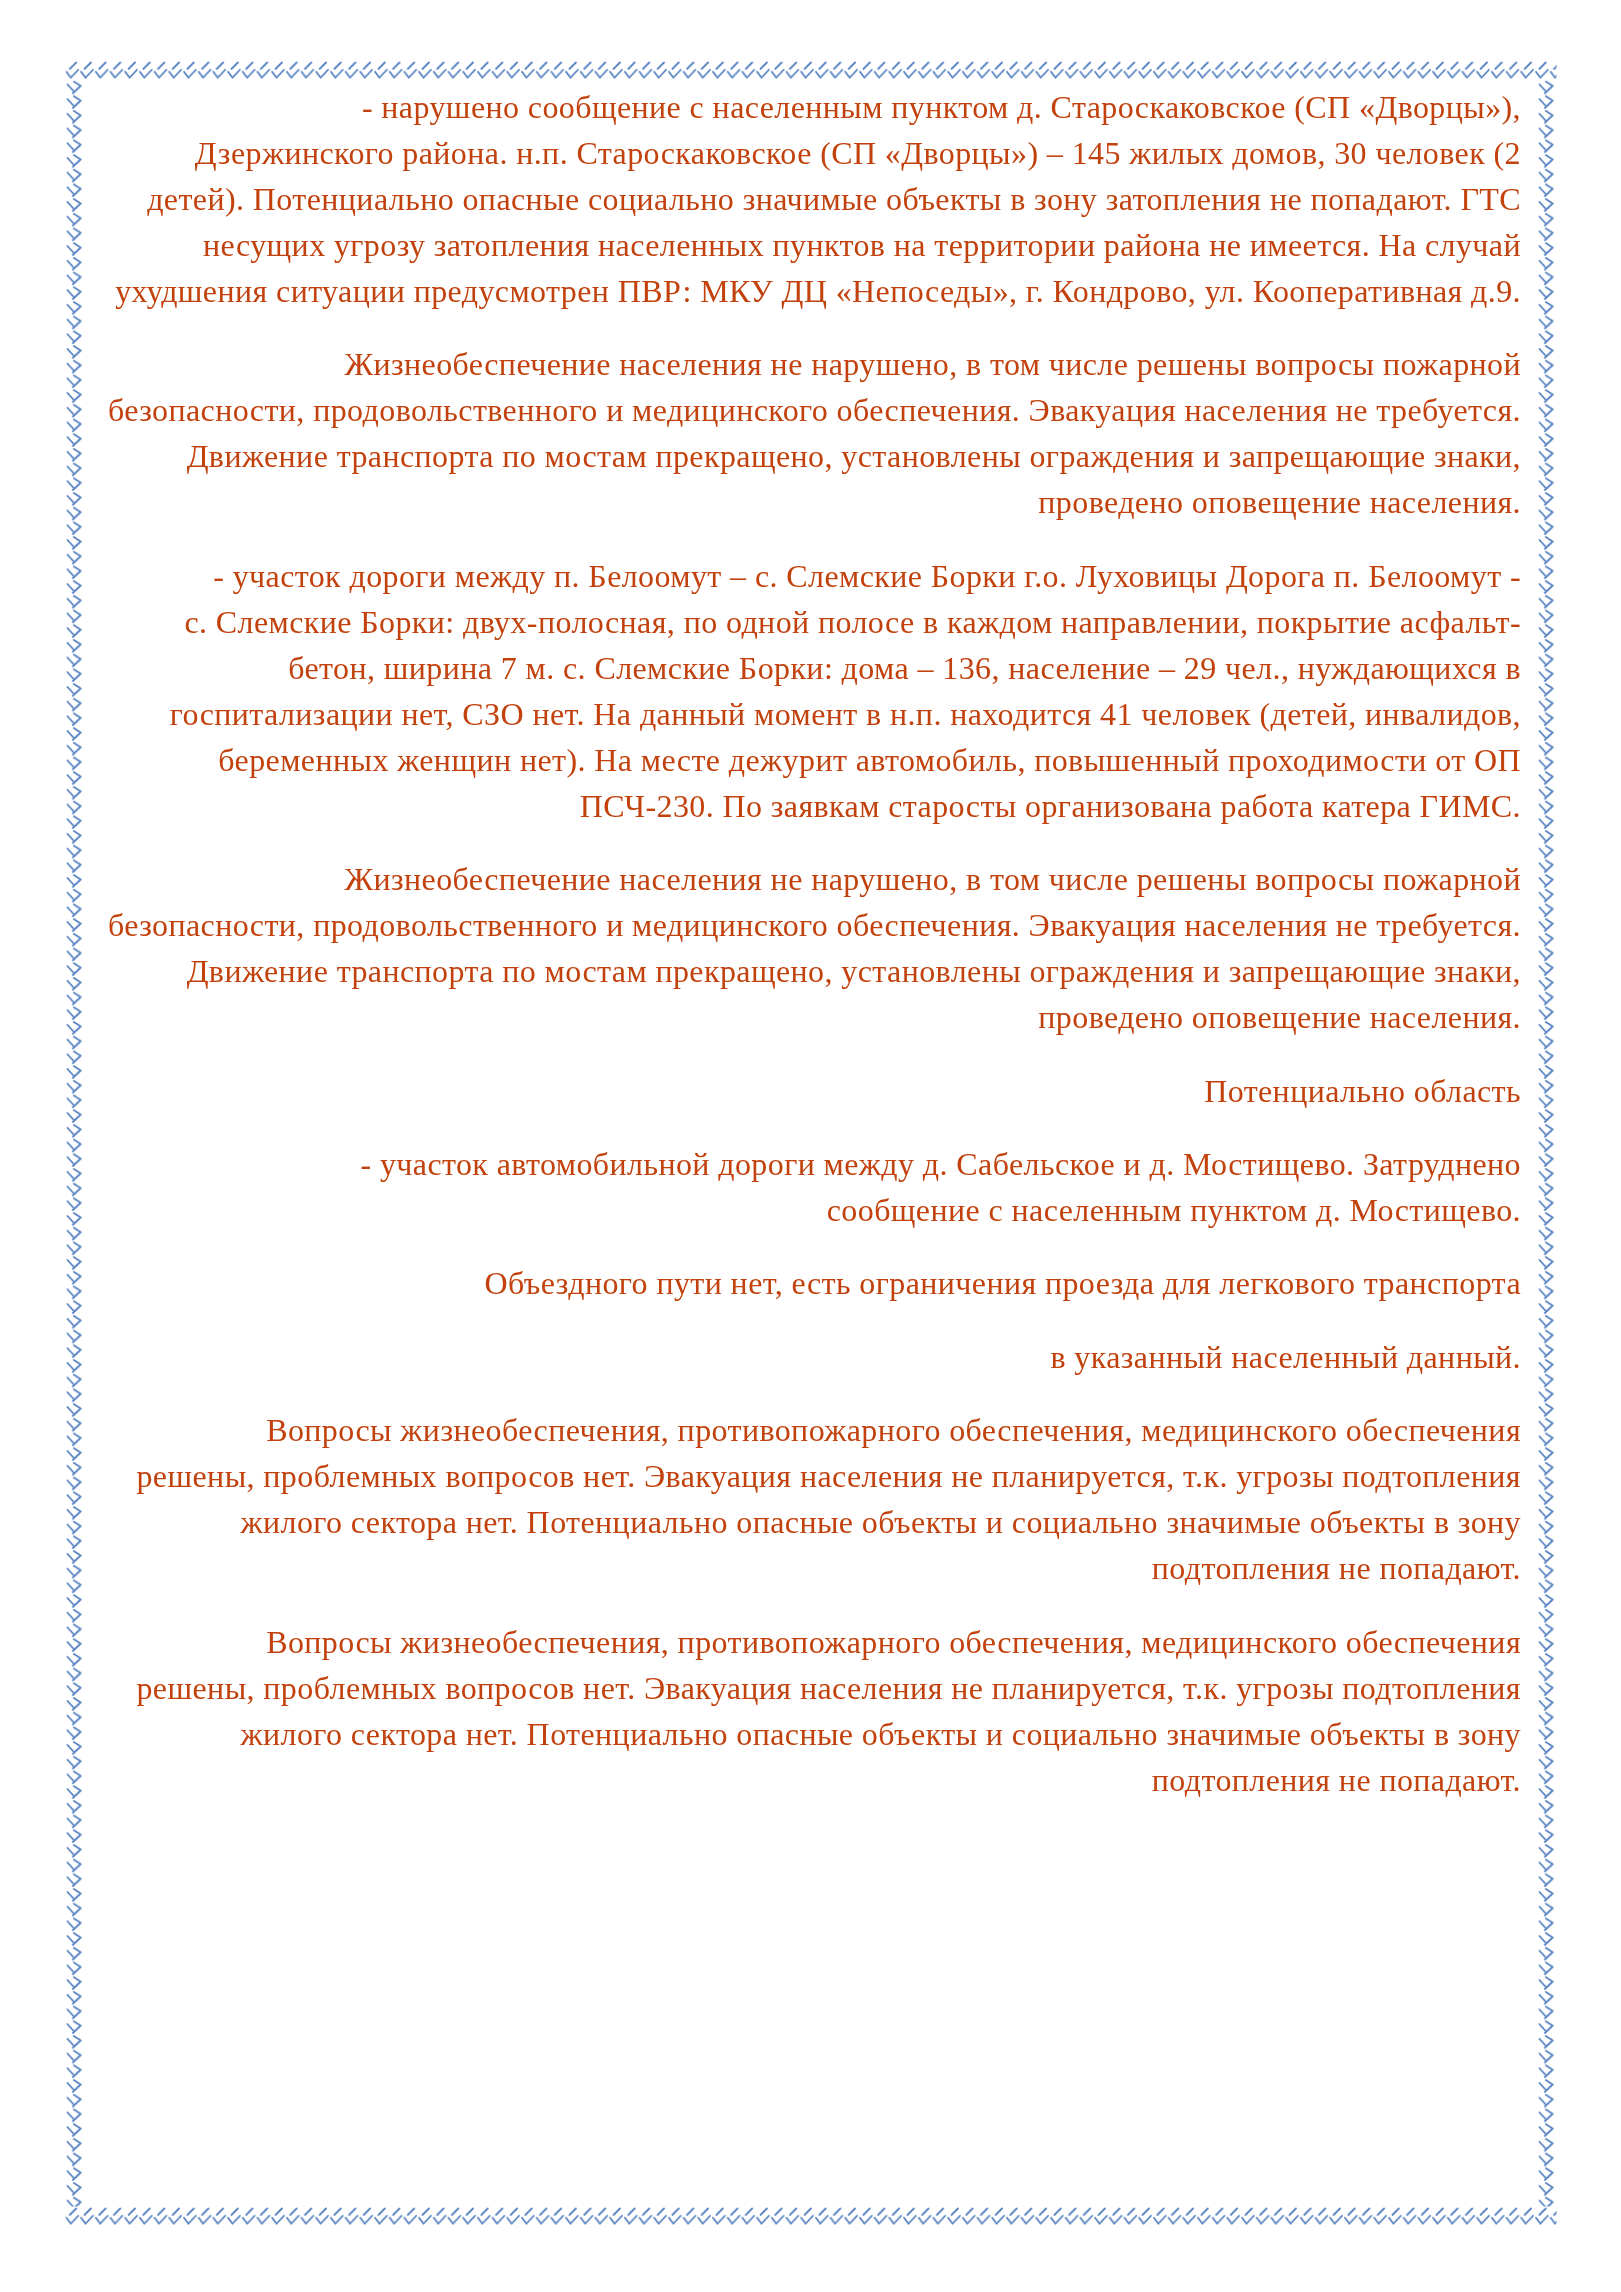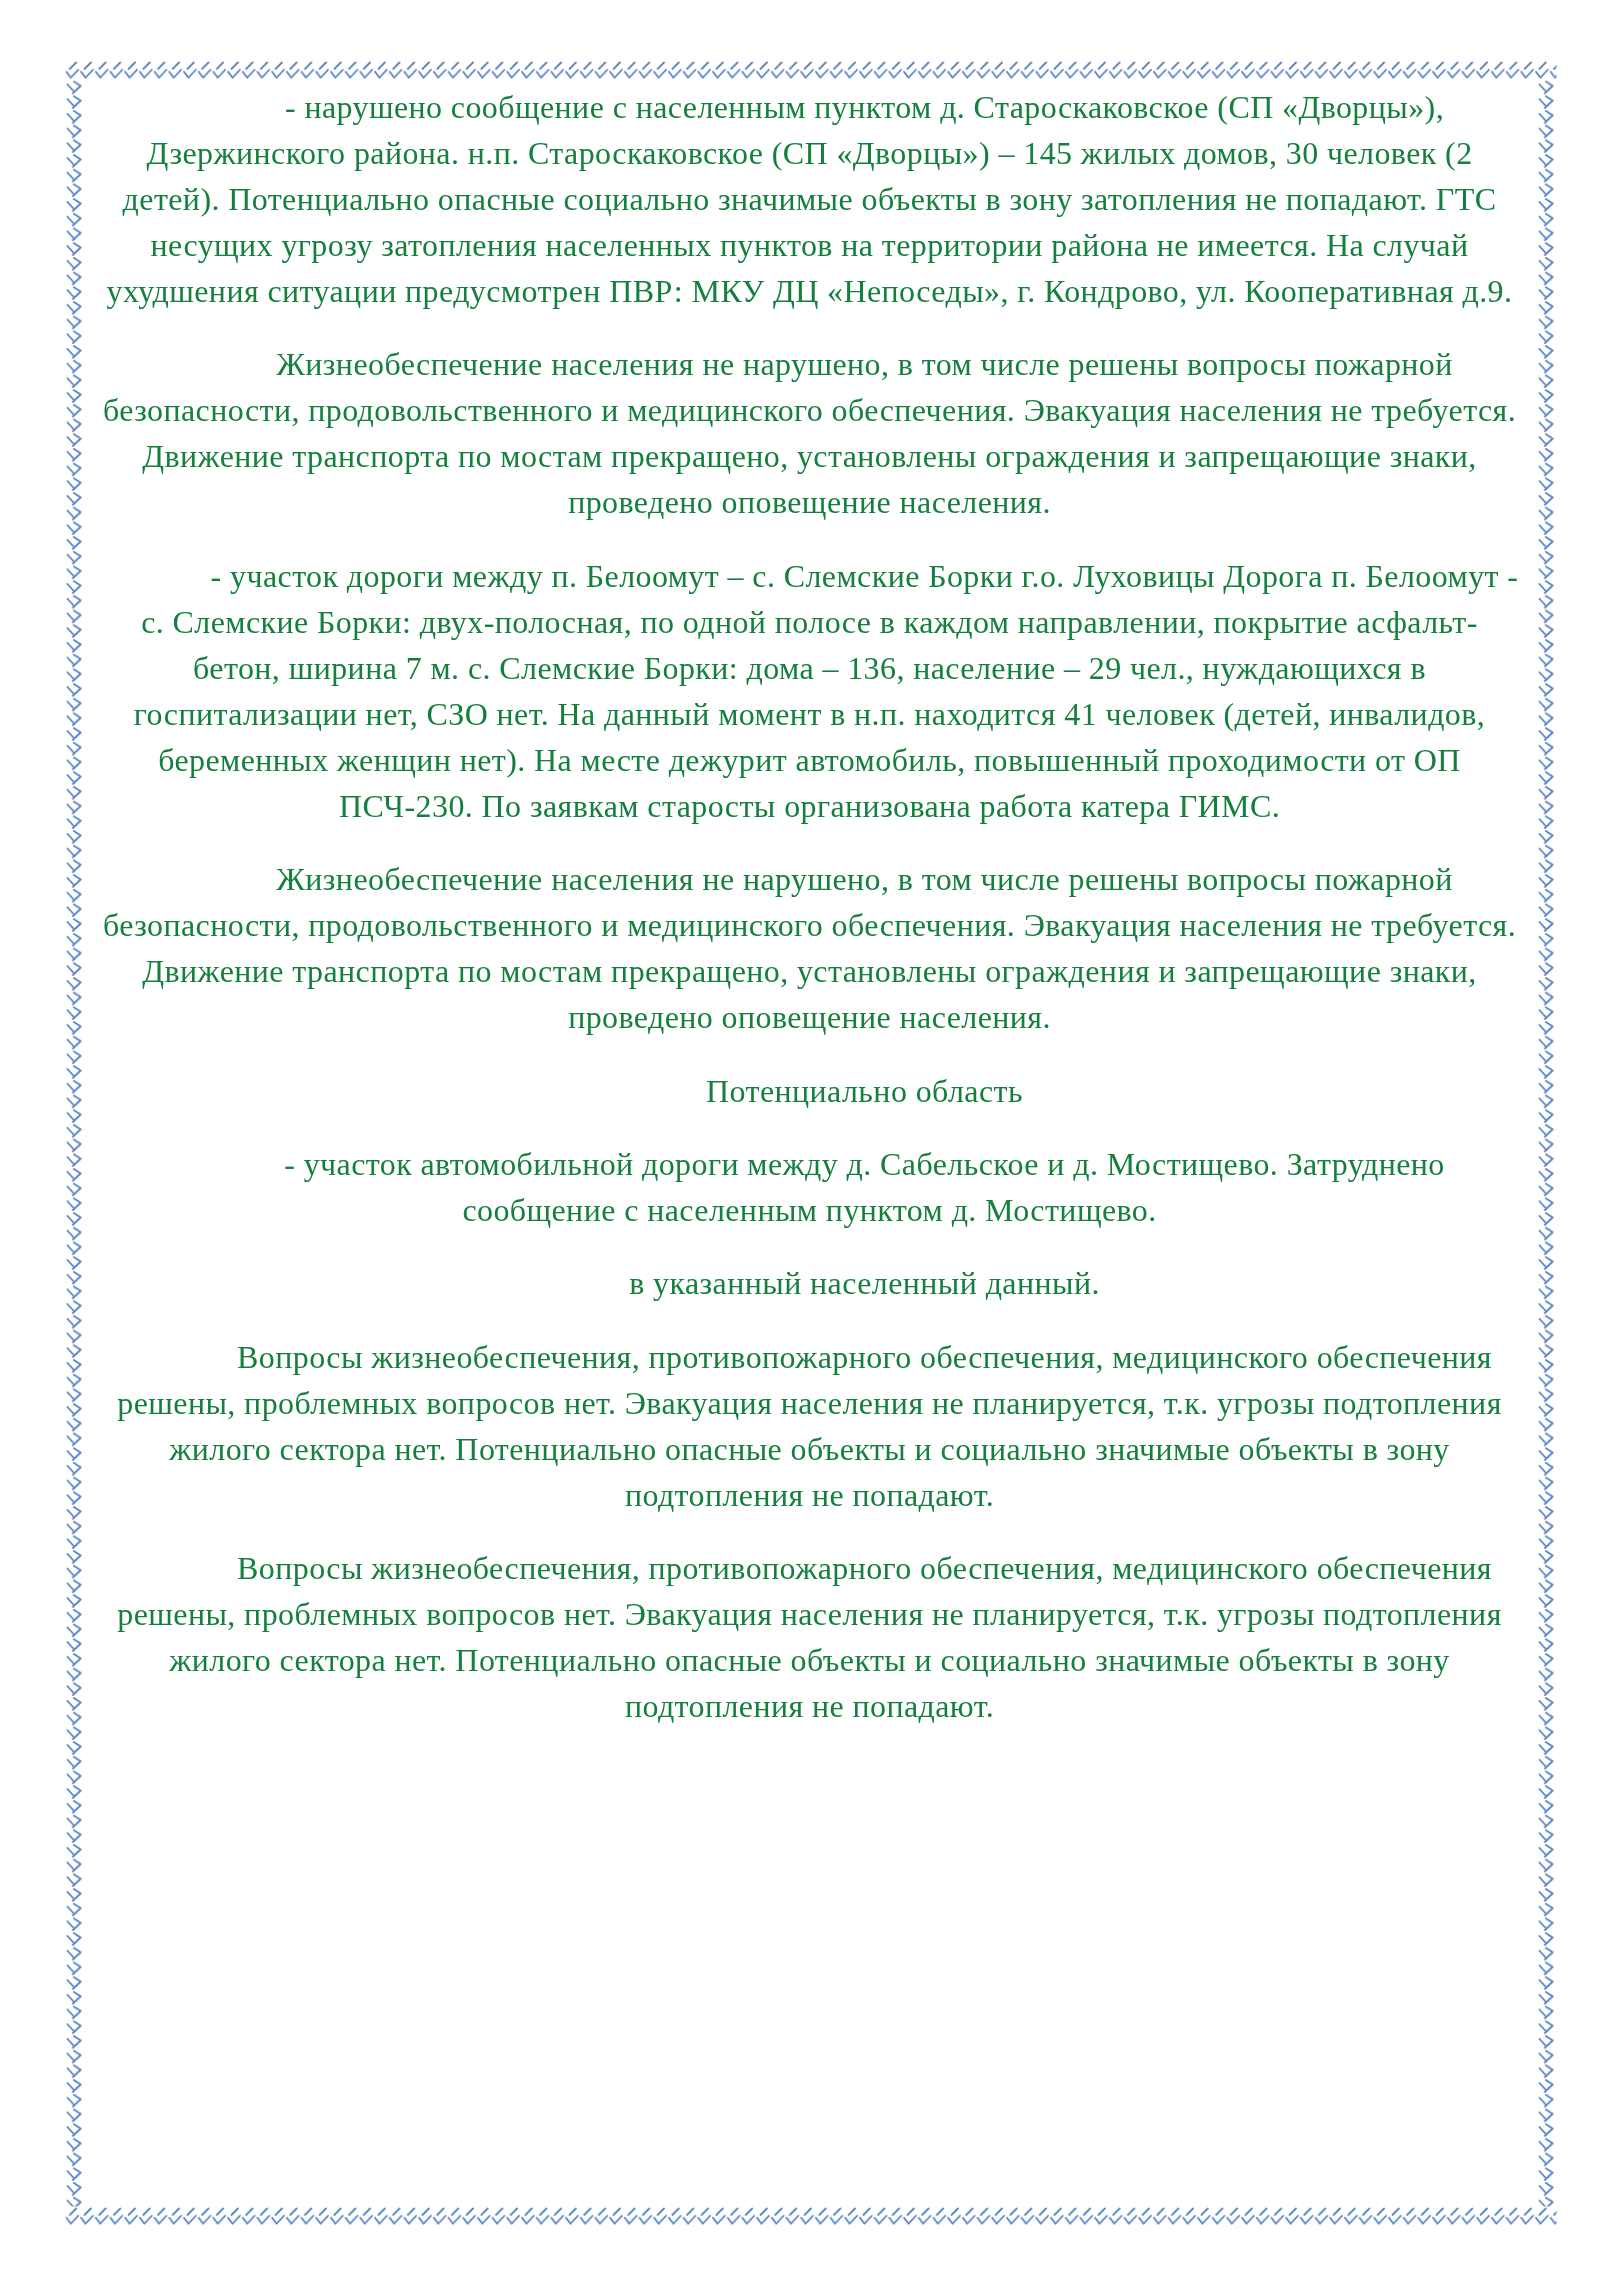--- a/index.html
+++ b/index.html
@@ -24,22 +24,22 @@
   .border-right  { left: 1537px; top: 80px;   width: 19.6px;   height: 2127px; }
   .content {
     position: absolute;
     left: 98px;
     top: 84px;
     width: 1423px;
     font-family: "Liberation Serif", "DejaVu Serif", serif;
     font-size: 32px;
     line-height: 46px;
     letter-spacing: 0.4px;
-    color: #15803d;
-    text-align: center;
+    color: #c2410c;
+    text-align: right;
   }
   .content p {
     margin: 0 0 27.4px 0;
     text-indent: 110px;
     white-space: normal;
   }
 </style>
 </head>
 <body>
 
@@ -85,19 +85,20 @@
     <rect width="100%" height="100%" fill="url(#zzRight)"></rect>
   </svg>
 
   <div class="content">
     <p>- нарушено сообщение с населенным пунктом д. Староскаковское (СП «Дворцы»), Дзержинского района. н.п. Староскаковское (СП «Дворцы») – 145 жилых домов, 30 человек (2 детей). Потенциально опасные социально значимые объекты в зону затопления не попадают. ГТС несущих угрозу затопления населенных пунктов на территории района не имеется. На случай ухудшения ситуации предусмотрен ПВР: МКУ ДЦ «Непоседы», г. Кондрово, ул. Кооперативная д.9.</p>
     <p>Жизнеобеспечение населения не нарушено, в том числе решены вопросы пожарной безопасности, продовольственного и медицинского обеспечения. Эвакуация населения не требуется. Движение транспорта по мостам прекращено, установлены ограждения и запрещающие знаки, проведено оповещение населения.</p>
     <p>- участок дороги между п. Белоомут – с. Слемские Борки г.о. Луховицы Дорога п. Белоомут - с. Слемские Борки: двух-полосная, по одной полосе в каждом направлении, покрытие асфальт-бетон, ширина 7 м. с. Слемские Борки: дома – 136, население – 29 чел., нуждающихся в госпитализации нет, СЗО нет. На данный момент в н.п. находится 41 человек (детей, инвалидов, беременных женщин нет). На месте дежурит автомобиль, повышенный проходимости от ОП ПСЧ-230. По заявкам старосты организована работа катера ГИМС.</p>
     <p>Жизнеобеспечение населения не нарушено, в том числе решены вопросы пожарной безопасности, продовольственного и медицинского обеспечения. Эвакуация населения не требуется. Движение транспорта по мостам прекращено, установлены ограждения и запрещающие знаки, проведено оповещение населения.</p>
     <p>Потенциально область</p>
     <p>- участок автомобильной дороги между д. Сабельское и д. Мостищево. Затруднено сообщение с населенным пунктом д. Мостищево.</p>
+    <p>Объездного пути нет, есть ограничения проезда для легкового транспорта</p>
     <p>в указанный населенный данный.</p>
     <p>Вопросы жизнеобеспечения, противопожарного обеспечения, медицинского обеспечения решены, проблемных вопросов нет. Эвакуация населения не планируется, т.к. угрозы подтопления жилого сектора нет. Потенциально опасные объекты и социально значимые объекты в зону подтопления не попадают.</p>
     <p>Вопросы жизнеобеспечения, противопожарного обеспечения, медицинского обеспечения решены, проблемных вопросов нет. Эвакуация населения не планируется, т.к. угрозы подтопления жилого сектора нет. Потенциально опасные объекты и социально значимые объекты в зону подтопления не попадают.</p>
   </div>
 
 </div>
 
 
 </body></html>

